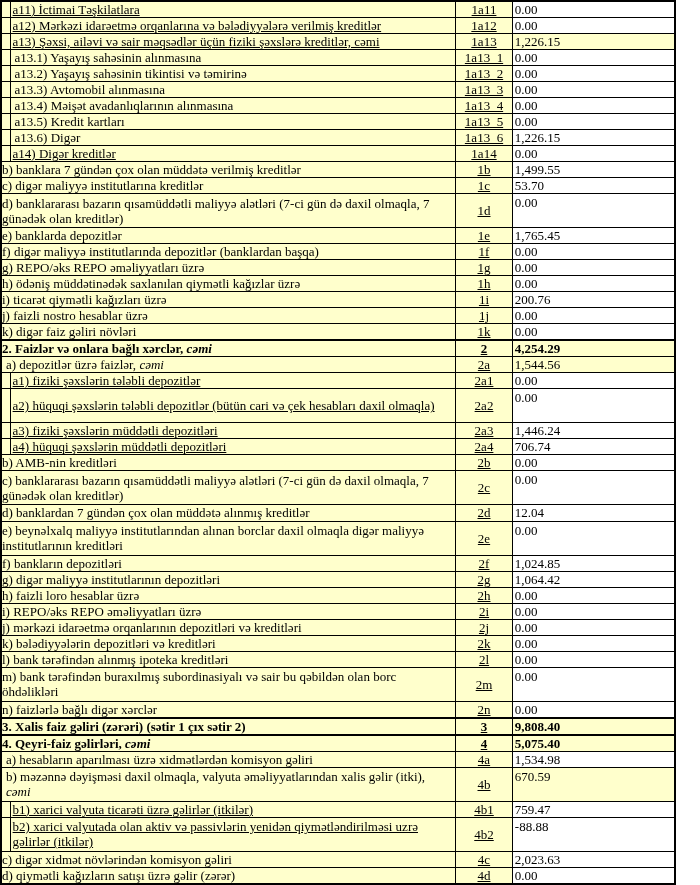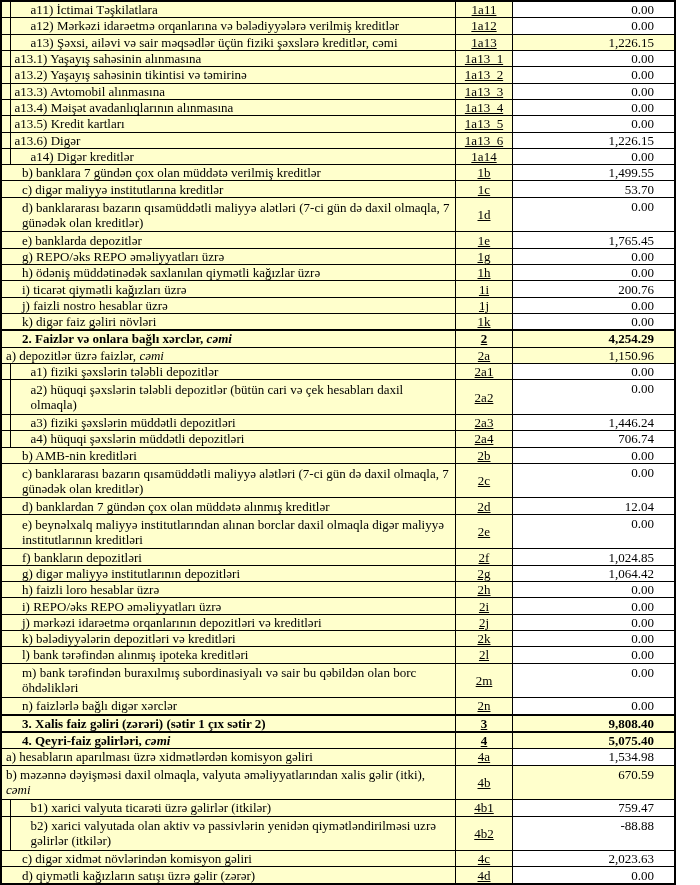--- a/index.html
+++ b/index.html
@@ -23,30 +23,30 @@
     font-size: 13px;
     line-height: 15px;
     padding: 0;
     overflow: hidden;
     vertical-align: middle;
     word-wrap: break-word;
   }
   td.spacer { background: #FFFFCC; }
   td.desc  { padding: 0 3px 0 4px; text-align: left; }
   td.code  { text-align: center; padding: 0 1px; text-decoration: underline; }
-  td.val   { text-align: right; padding: 0 20px 0 2px; background: #ffffff; }
+  td.val   { padding: 0 10px 0 2px; background: #ffffff; }
   td.val.hl { background: #FFFFCC; }
 
   tr.single td { height: 15px; }
   tr.two td    { height: 32px; }
   tr.two td.val { vertical-align: top; padding-top: 1px; }
 
-  tr.ind0 td.desc { padding-left: 20px; }
+  tr.ind0 td.desc { padding-left: 0; }
   tr.ind1 td.desc { }
-  tr.ind2 td.desc { padding-left: 20px; }
+  tr.ind2 td.desc { padding-left: 2px; text-decoration: underline; }
   tr.ind3 td.desc { }
 
   tr.bold td { font-weight: bold; }
   tr.section td { border-top-width: 2px; }
   .em { font-style: italic; }
 </style>
 </head>
 <body>
 
 <table class="fin">
@@ -131,20 +131,25 @@
         <td class="desc" colspan="2"><span>d) banklararası bazarın qısamüddətli maliyyə alətləri (7-ci gün də daxil olmaqla, 7 günədək olan kreditlər)</span></td>
         <td class="code">1d</td>
         <td class="val">0.00</td>
       </tr>
       <tr class="single ind0">
         <td class="desc" colspan="2"><span>e) banklarda depozitlər</span></td>
         <td class="code">1e</td>
         <td class="val">1,765.45</td>
       </tr>
       <tr class="single ind0">
+        <td class="desc" colspan="2"><span>f) digər maliyyə institutlarında depozitlər (banklardan başqa)</span></td>
+        <td class="code">1f</td>
+        <td class="val">0.00</td>
+      </tr>
+      <tr class="single ind0">
         <td class="desc" colspan="2"><span>g) REPO/əks REPO əməliyyatları üzrə</span></td>
         <td class="code">1g</td>
         <td class="val">0.00</td>
       </tr>
       <tr class="single ind0">
         <td class="desc" colspan="2"><span>h) ödəniş müddətinədək saxlanılan qiymətli kağızlar üzrə</span></td>
         <td class="code">1h</td>
         <td class="val">0.00</td>
       </tr>
       <tr class="single ind0">
@@ -163,21 +168,21 @@
         <td class="val">0.00</td>
       </tr>
       <tr class="single ind0 bold section">
         <td class="desc" colspan="2"><span>2. Faizlər və onlara bağlı xərclər, </span><span class="em">cəmi</span></td>
         <td class="code">2</td>
         <td class="val hl">4,254.29</td>
       </tr>
       <tr class="single ind1">
         <td class="desc" colspan="2"><span>a) depozitlər üzrə faizlər, </span><span class="em">cəmi</span></td>
         <td class="code">2a</td>
-        <td class="val hl">1,150.96</td>
+        <td class="val hl">1,544.56</td>
       </tr>
       <tr class="single ind2">
         <td class="spacer"></td>
         <td class="desc"><span>a1) fiziki şəxslərin tələbli depozitlər</span></td>
         <td class="code">2a1</td>
         <td class="val">0.00</td>
       </tr>
       <tr class="two ind2">
         <td class="spacer"></td>
         <td class="desc"><span>a2) hüquqi şəxslərin tələbli depozitlər (bütün cari və çek hesabları daxil olmaqla)</span></td>

